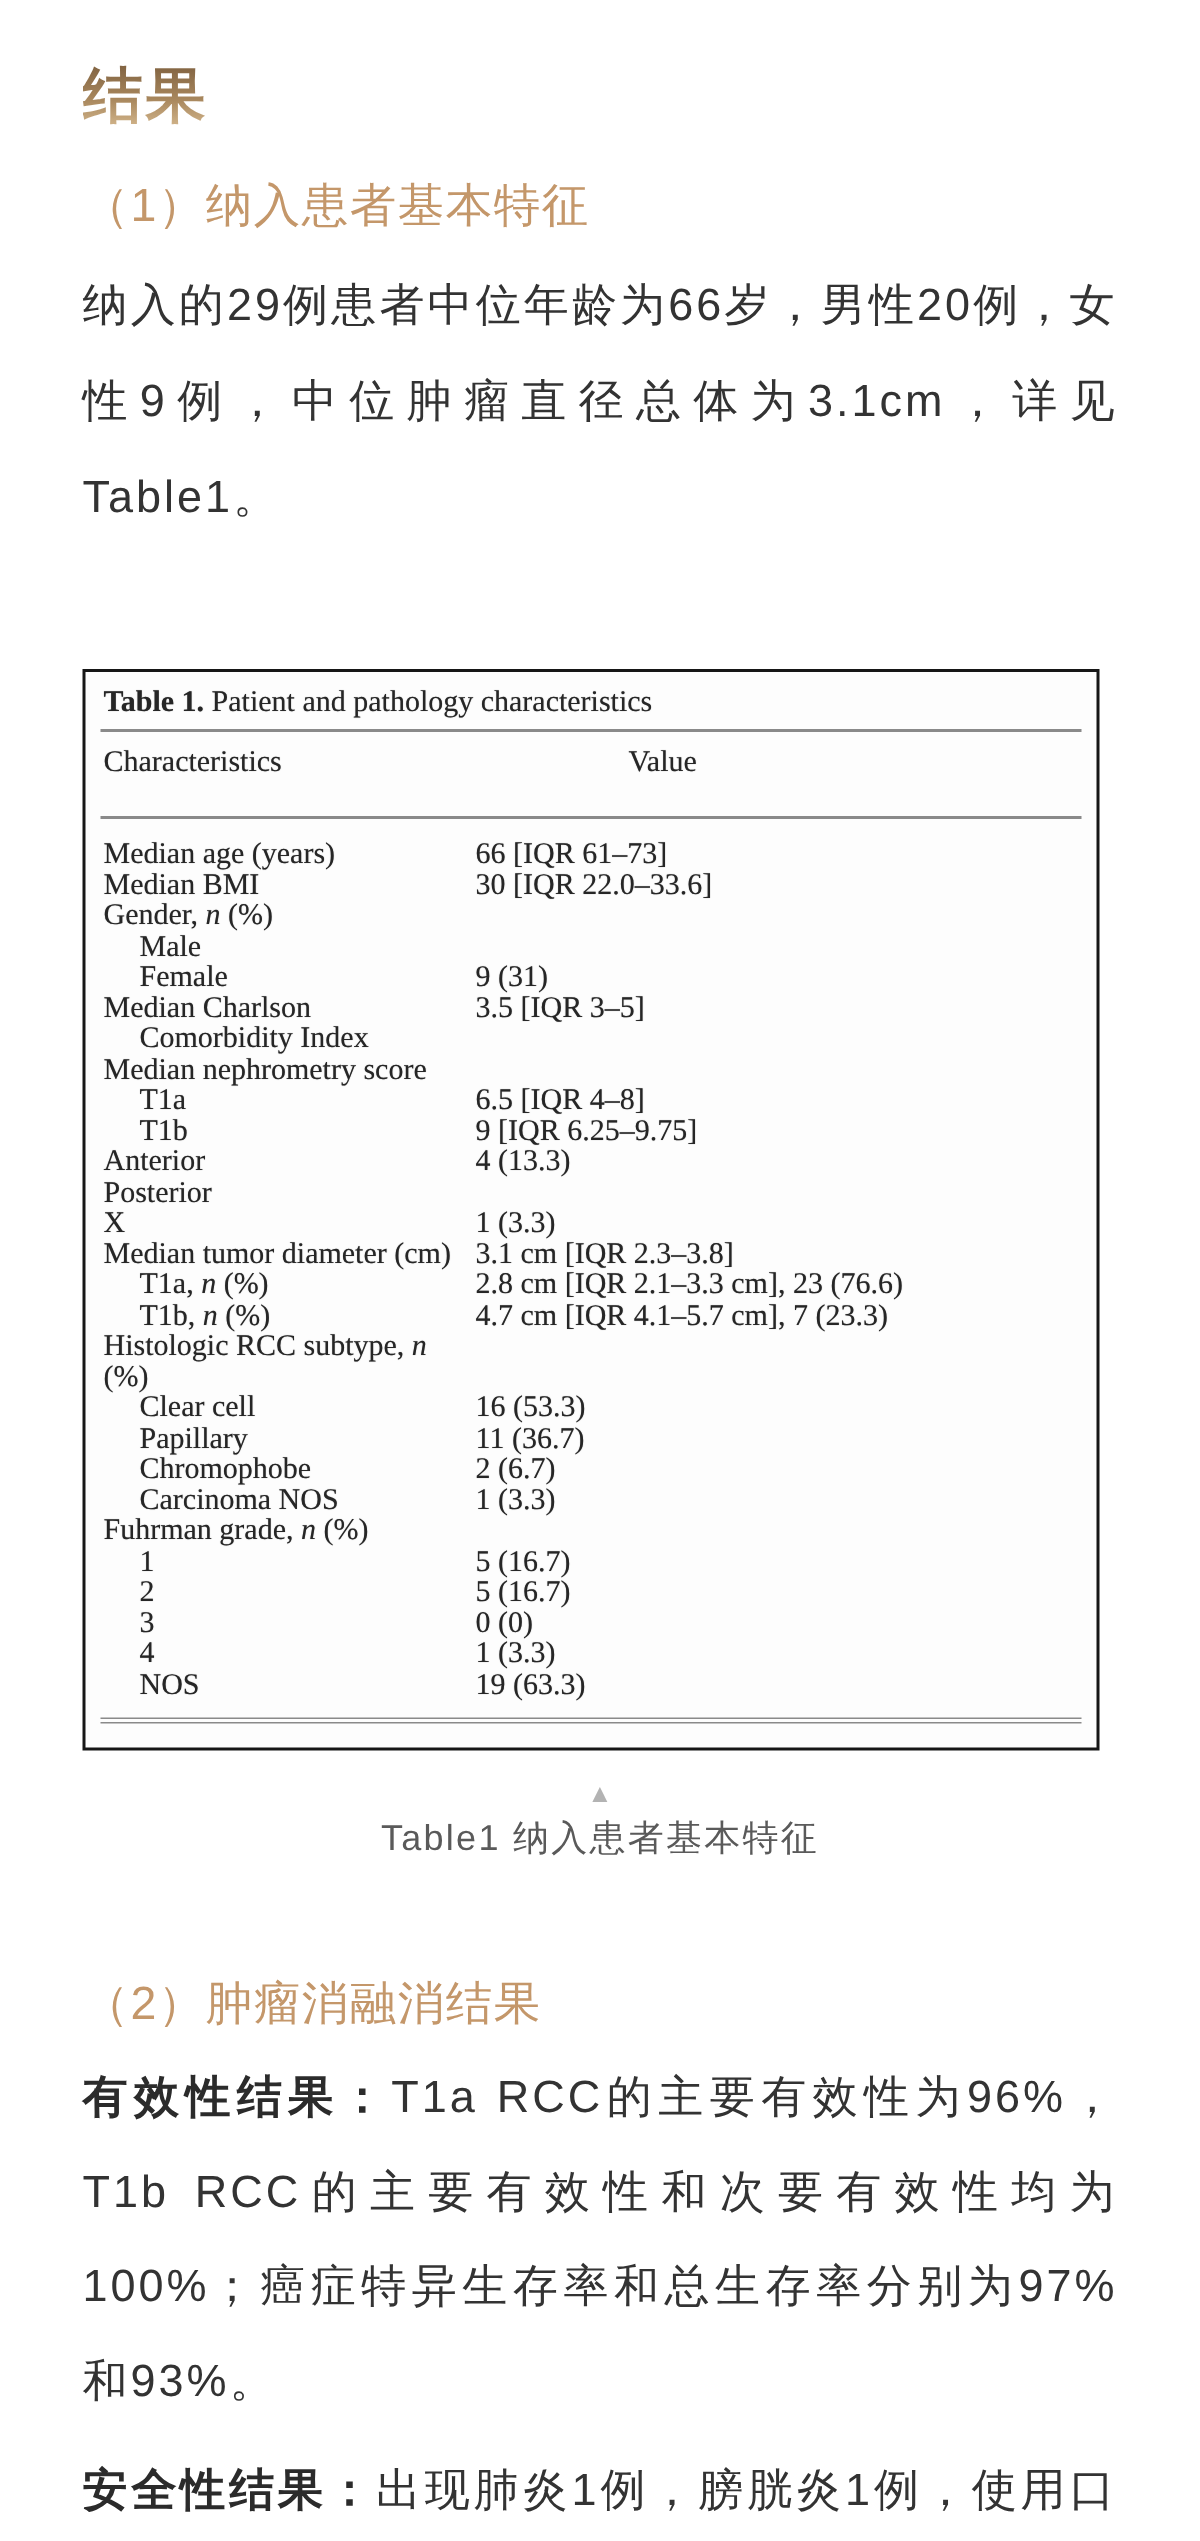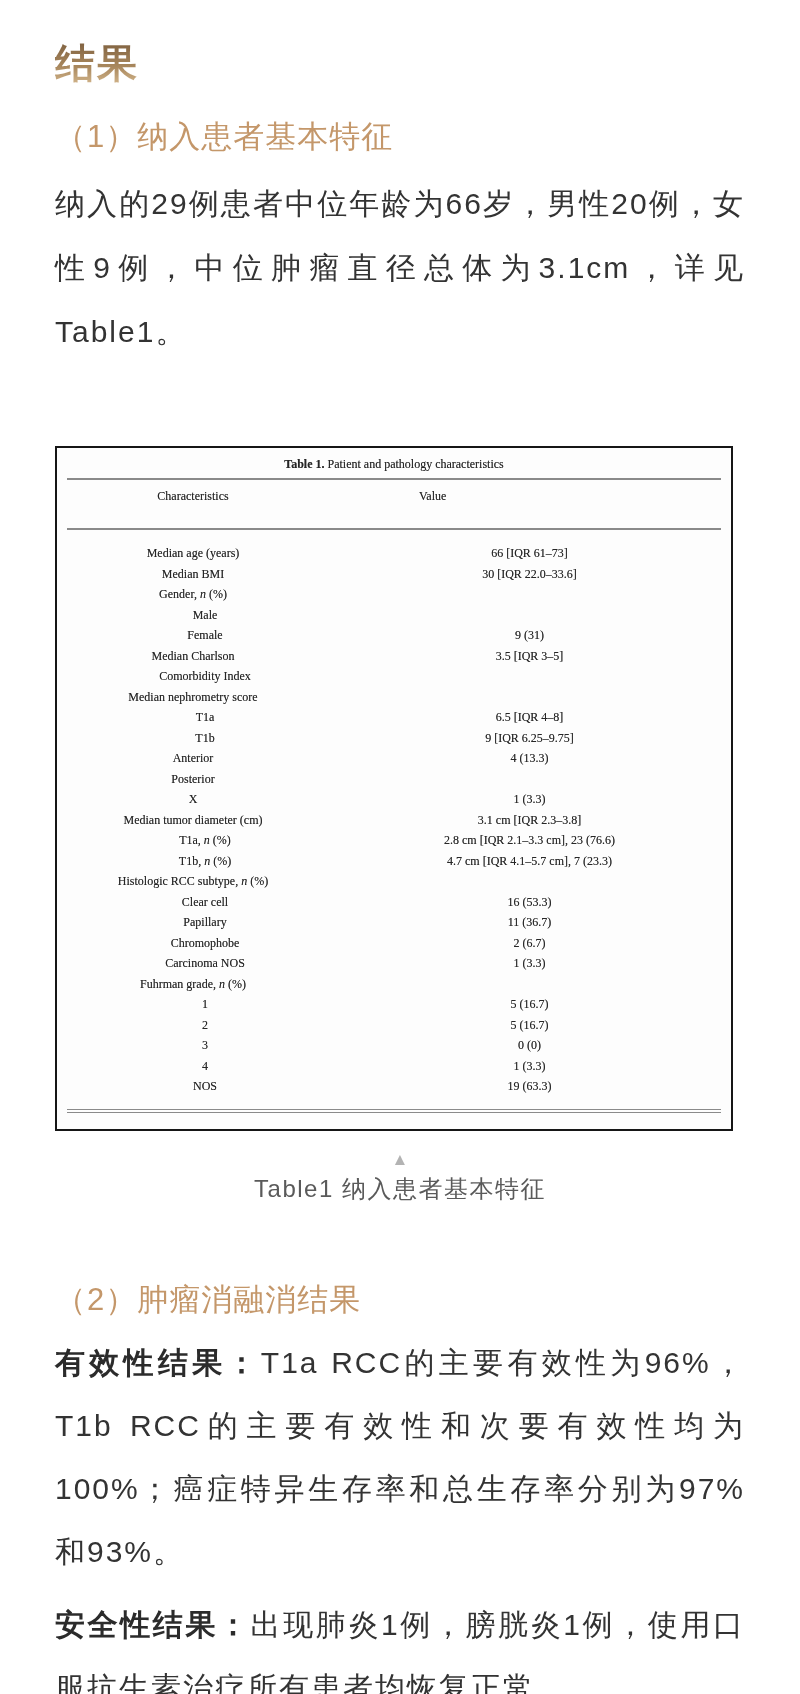--- a/index.html
+++ b/index.html
@@ -51,41 +51,40 @@
   .para .lead { font-weight: 700; color: #2b2b2b; }
 
   
   .figure-wrap { margin: 82px 0 0 5px; width: 678px; }
   .paper-table {
     box-sizing: border-box;
     width: 678px;
     border: 2px solid #161616;
     padding: 6px 10px 8px 10px;
     font-family: "Liberation Serif", serif;
-    font-size: 12px;
+    font-size: 20px;
     color: #262626;
     background: #fdfdfd;
     text-shadow: 0 0 0.6px rgba(40,40,40,0.55);
-    text-align: center;
   }
   .pt-title { padding: 3px 2px 6px; border-bottom: 2px solid #8a8a8a; }
   .pt-title .ttl-b { font-weight: 700; }
   .pt-head {
     display: flex;
     padding: 9px 0 24px 2px;
     border-bottom: 2px solid #8a8a8a;
   }
   .pt-head .col1 { width: 248px; flex: none; }
   .pt-head .col2 { padding-left: 102px; }
   .pt-body {
     padding: 13px 0 12px 2px;
     border-bottom: 4px double #8a8a8a;
     margin-bottom: 8px;
   }
-  .pt-row { display: flex; line-height: 20.5px; gap: 21px; }
+  .pt-row { display: flex; line-height: 20.5px; }
   .pt-label { width: 248px; flex: none; box-sizing: border-box; }
   .pt-label.indent { padding-left: 24px; }
   .pt-label i { font-style: italic; }
   .pt-value { flex: 1; }
 
   
   .tri {
     display: block;
     text-align: center;
     margin: 20px 0 4px;

